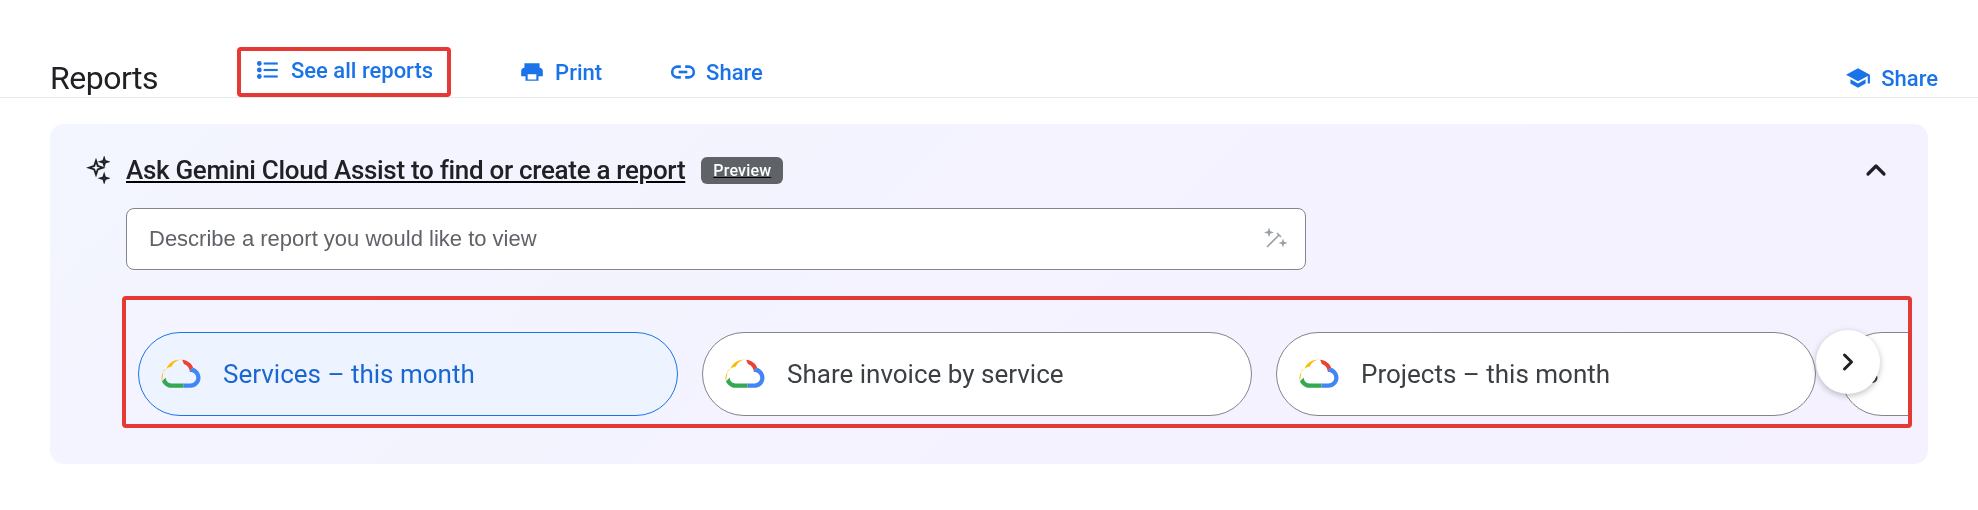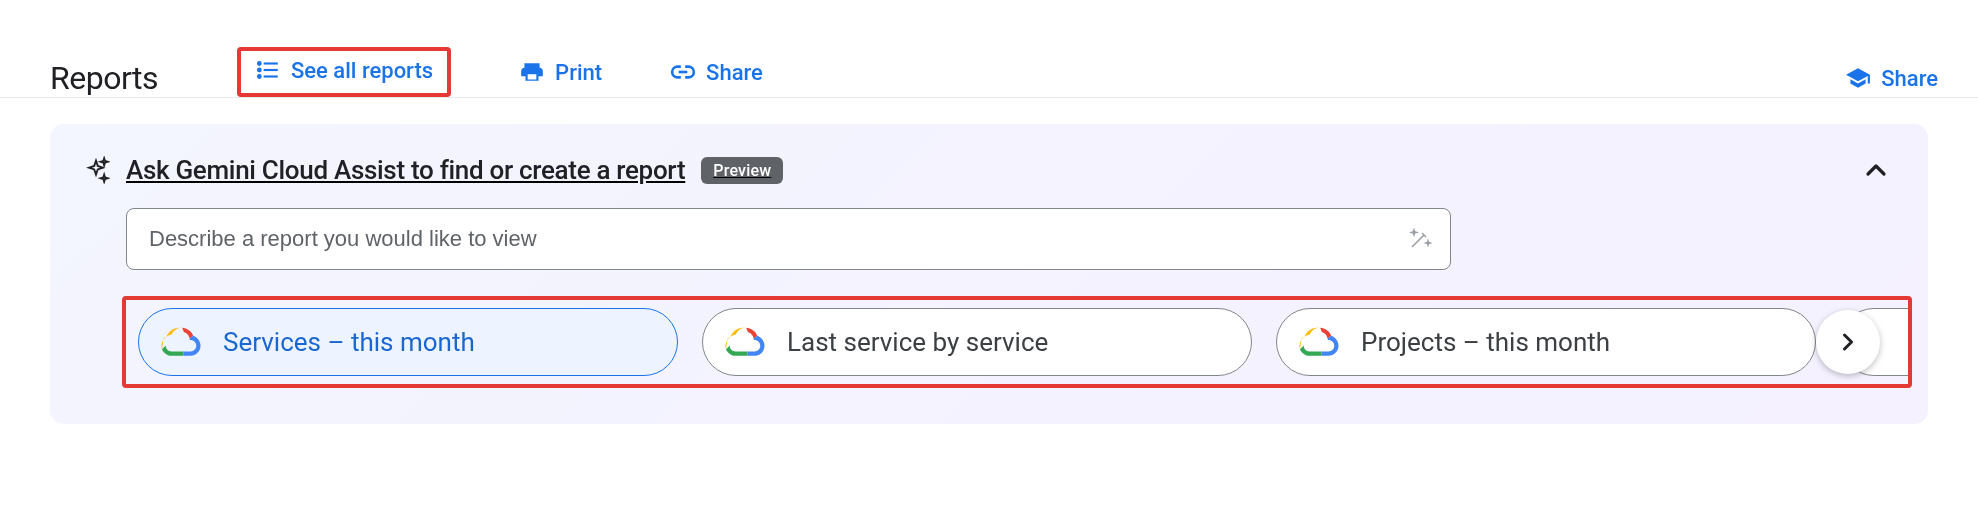--- a/index.html
+++ b/index.html
@@ -84,21 +84,21 @@
     justify-content: center;
     width: 40px; height: 40px;
     cursor: pointer;
   }
 
   .search-row {
     margin-left: 44px;
     margin-bottom: 26px;
   }
   .search-box {
-    width: 1325px;
+    width: 1180px;
     max-width: 100%;
     height: 62px;
     background: #fff;
     border: 1px solid #80868b;
     border-radius: 8px;
     display: flex;
     align-items: center;
     padding: 0 18px 0 22px;
     gap: 12px;
   }
@@ -122,30 +122,31 @@
     display: flex;
     align-items: center;
     gap: 24px;
     overflow: hidden;
     position: relative;
   }
   .chip {
     display: flex;
     align-items: center;
     gap: 22px;
-    height: 68px;
+    height: 84px;
     border-radius: 42px;
     padding: 0 40px 0 22px;
     font-size: 26px;
     font-weight: 400;
     background: #fff;
     border: 1px solid #80868b;
     color: #3c4043;
     flex-shrink: 0;
     cursor: pointer;
+    margin-top: 24px;
   }
   .chip-selected {
     background: #eef4ff;
     border: 1.5px solid #1a73e8;
     color: #1a67d2;
   }
   .chip-w1 { width: 540px; }
   .chip-w2 { width: 550px; }
   .chip-w3 { width: 540px; }
   .chip-partial {
@@ -260,21 +261,21 @@
       <div class="chip chip-selected chip-w1">
         <svg class="cloud-logo" viewBox="0 0 42 38">
             <use href="#cloud-logo-g"></use>
           </svg>
         <span>Services – this month</span>
       </div>
       <div class="chip chip-w2">
         <svg class="cloud-logo" viewBox="0 0 42 38">
             <use href="#cloud-logo-g"></use>
           </svg>
-        <span>Last service by service</span>
+        <span>Share invoice by service</span>
       </div>
       <div class="chip chip-w3">
         <svg class="cloud-logo" viewBox="0 0 42 38">
             <use href="#cloud-logo-g"></use>
           </svg>
         <span>Projects – this month</span>
       </div>
       <div class="chip chip-partial">
         <span>S</span>
       </div>

